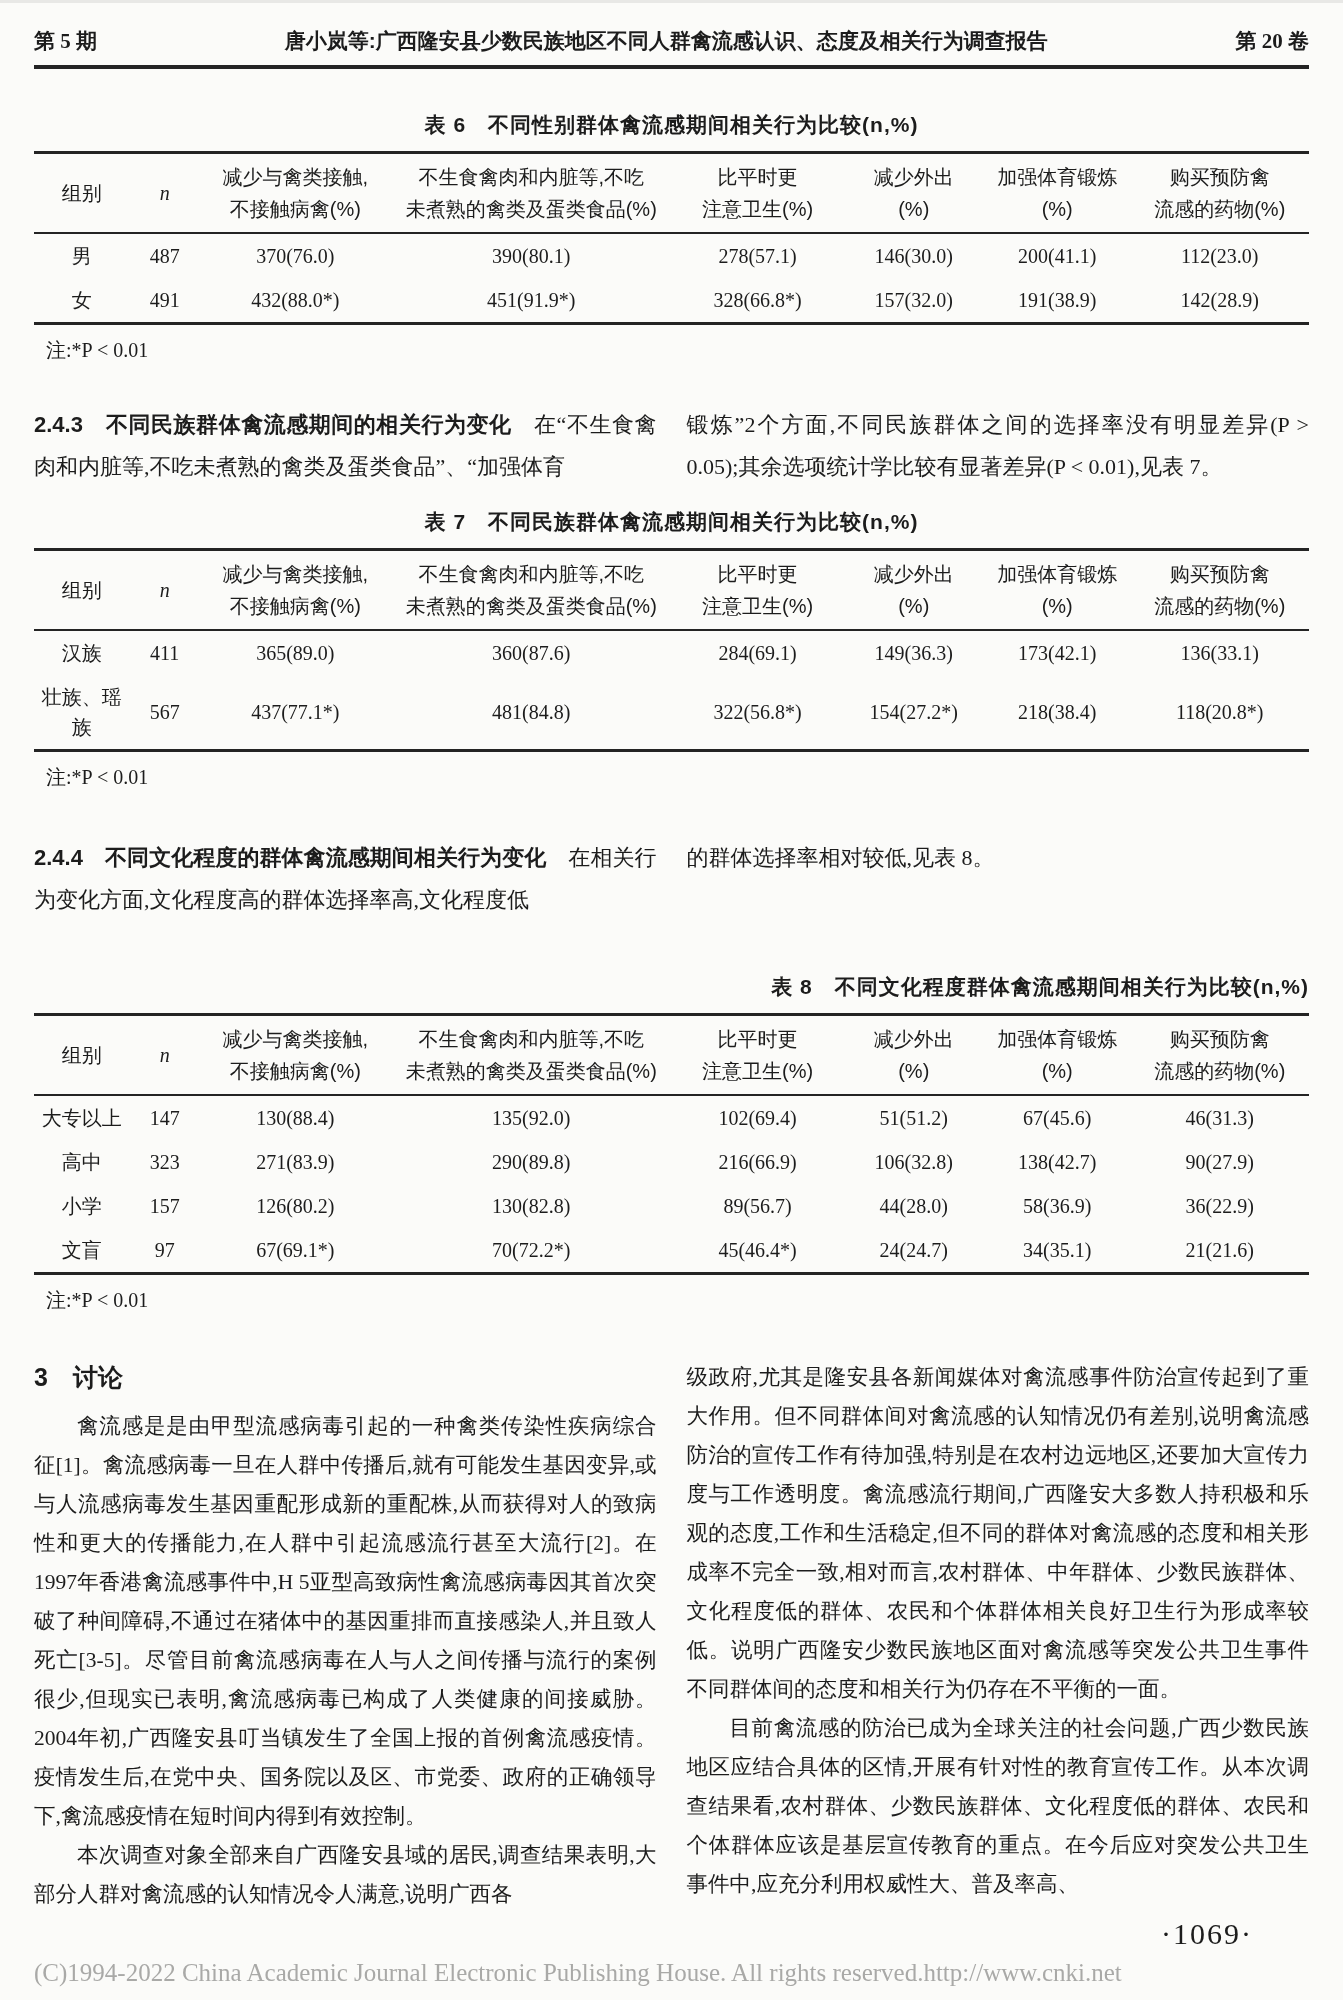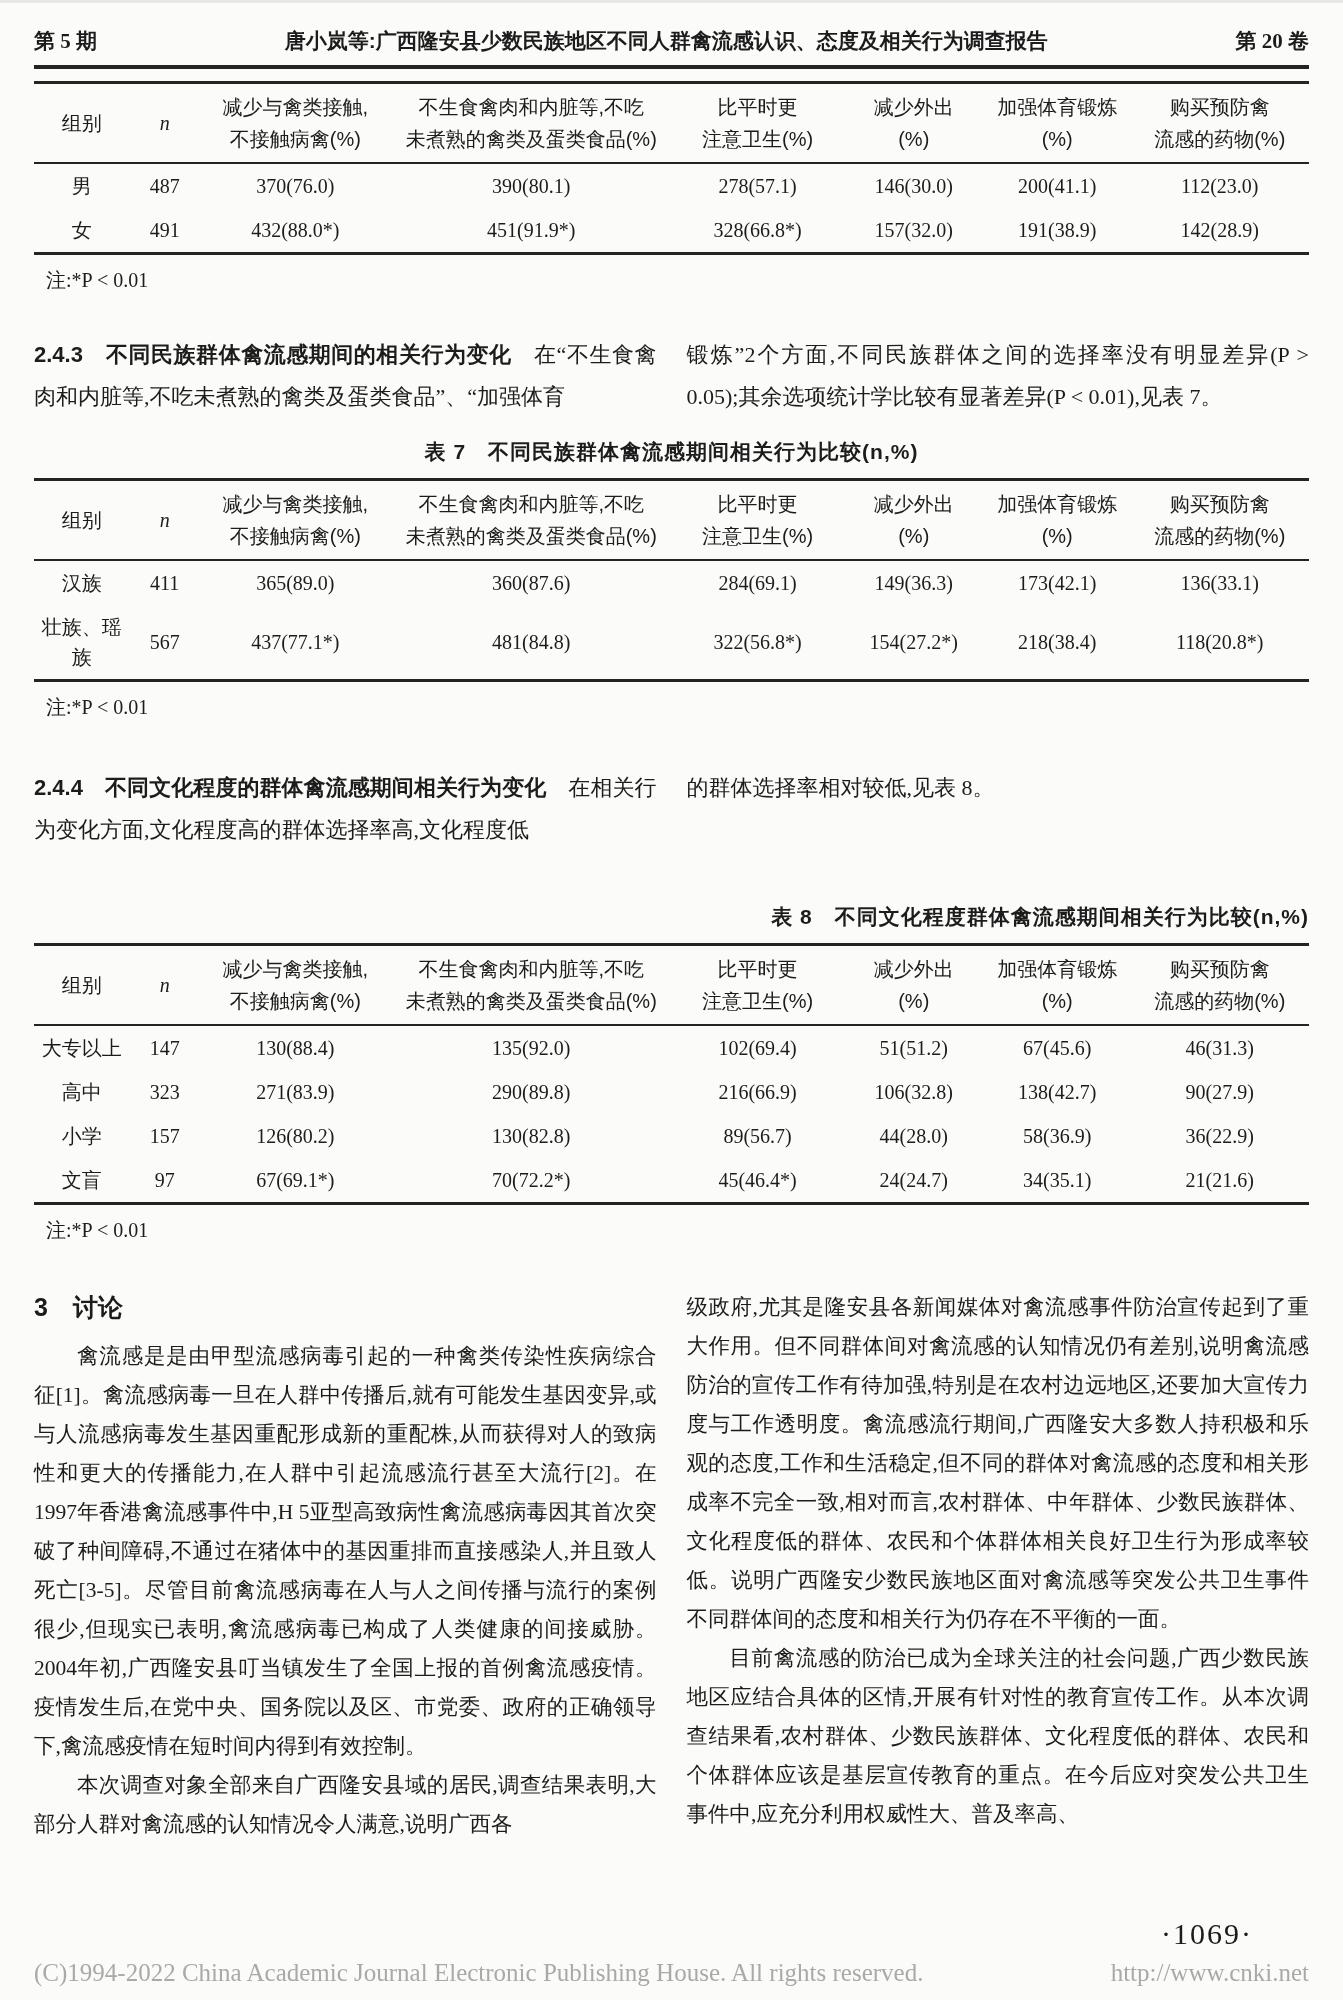--- a/index.html
+++ b/index.html
@@ -120,38 +120,38 @@
     bottom: 52px;
     font-size: 30px;
     letter-spacing: 2px;
   }
   .page-footer {
     position: absolute;
     left: 34px;
     right: 34px;
     bottom: 16px;
     display: flex;
-    justify-content: space-between;
     color: #a9a9a7;
     font-size: 25px;
     font-family: "Liberation Serif", "DejaVu Serif", serif;
   }
 </style>
 </head>
 <body>
 
 <div class="page">
 
   <div class="journal-header">
     <span class="issue">第 5 期</span>
     <span class="title">唐小岚等:广西隆安县少数民族地区不同人群禽流感认识、态度及相关行为调查报告</span>
     <span class="volume">第 20 卷</span>
   </div>
   <div class="double-rule"></div>
 
+  <div class="table-caption" id="table6-caption">表 6　不同性别群体禽流感期间相关行为比较(n,%)</div>
   <table class="data-table" data-table="table6">
       <thead>
         <tr>
           <th>组别</th>
           <th>n</th>
           <th>减少与禽类接触,
 不接触病禽(%)</th>
           <th>不生食禽肉和内脏等,不吃
 未煮熟的禽类及蛋类食品(%)</th>
           <th>比平时更

